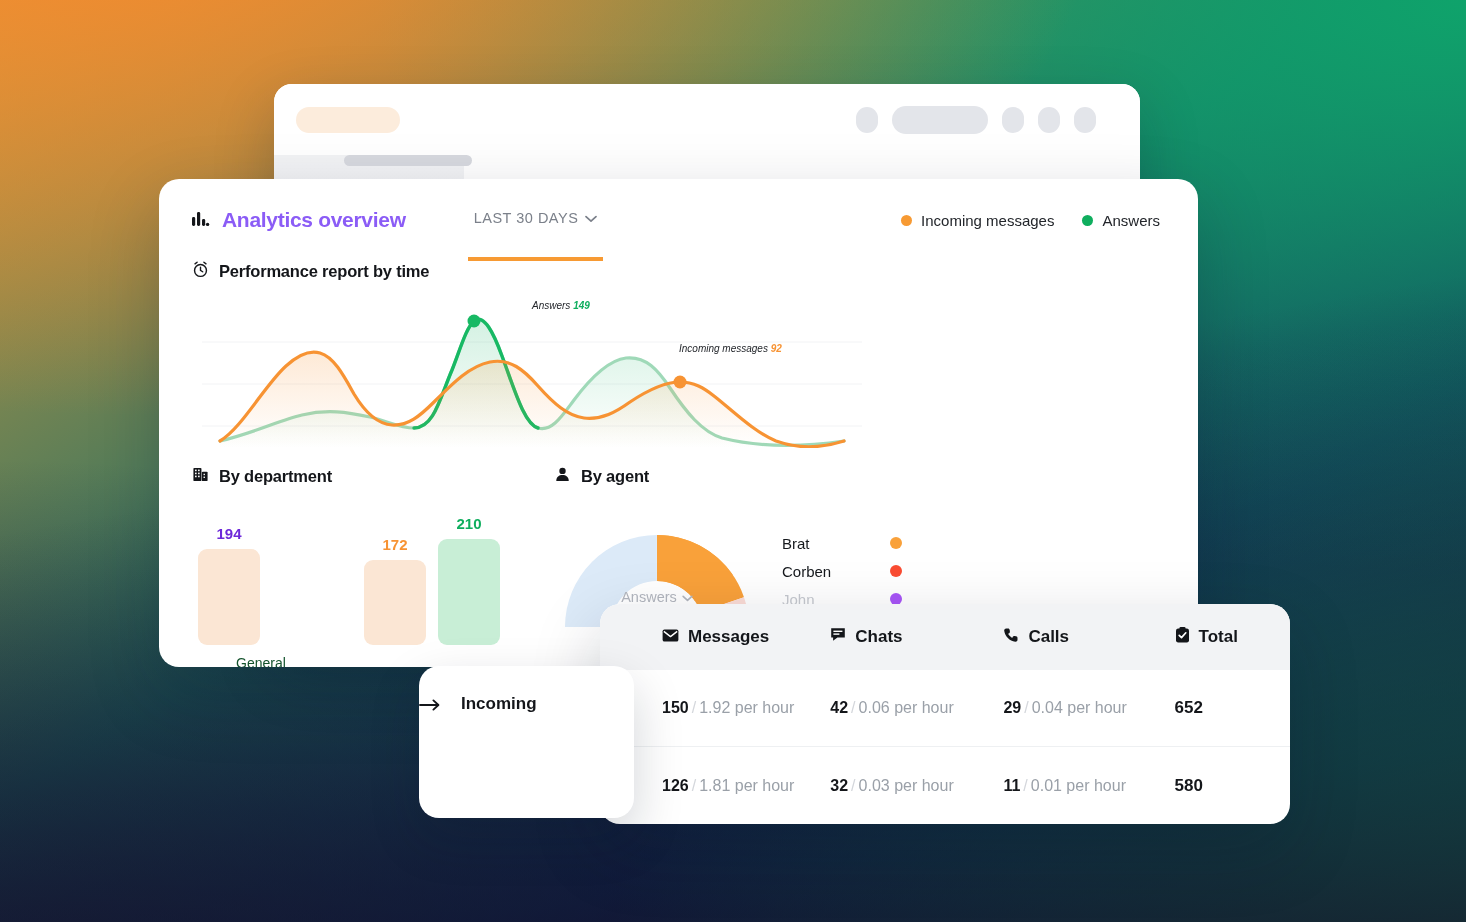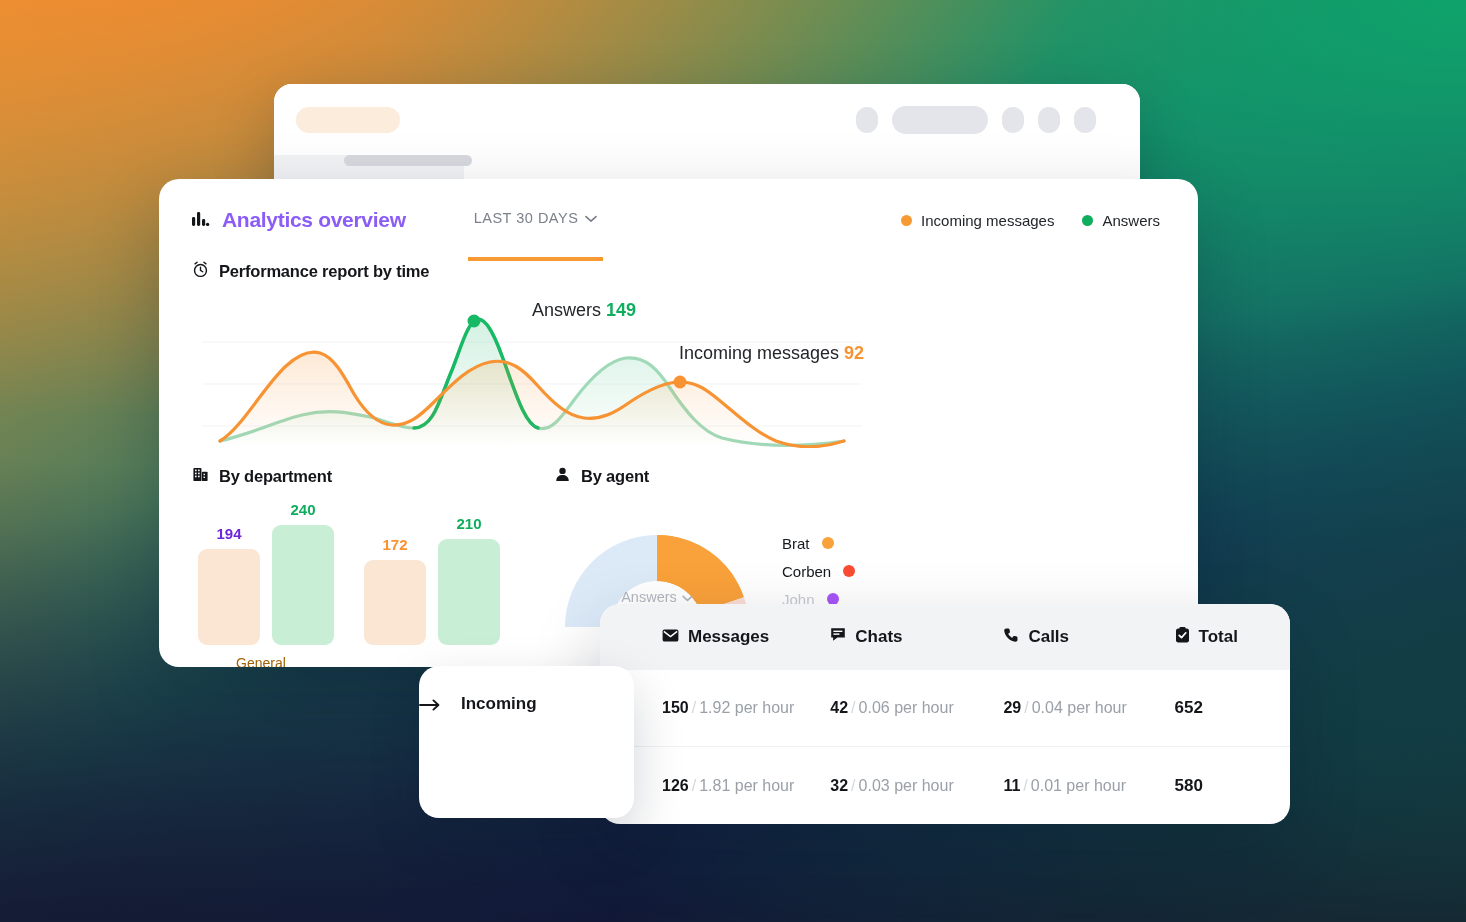--- a/index.html
+++ b/index.html
@@ -113,49 +113,49 @@
   .legend-dot { width: 11px; height: 11px; border-radius: 50%; flex:none; }
 
   .card-body { padding: 0 33px; }
   .section-title {
     display: flex; align-items: center; gap: 10px;
     font-size: 16.5px; font-weight: 700; color: #14161a;
     letter-spacing: -.2px;
   }
   .perf-wrap { position: relative; height: 168px; margin-top: 4px; }
   .perf-wrap svg { display:block; position:absolute; left:10px; top:22px; }
-  .anno { position: absolute; font-size: 18px; color: #23262b; white-space: nowrap; }
+  .anno { position: absolute; font-size: 10px; color: #23262b; white-space: nowrap; font-style: italic; }
   .anno-answers { left: 640px; top: 130px; }
   .anno-incoming { left: 823px; top: 173px; }
   .val-green { color: #0fae5e; font-weight: 700; }
   .val-orange { color: #f79333; font-weight: 700; }
 
   .panels { display: flex; margin-top: 12px; }
   .panel-dept { width: 360px; }
   .panel-agent { width: 340px; margin-left: 2px; }
 
   .bars-area { position: relative; height: 130px; margin-top: 28px; padding-left: 6px; }
   .bar-group { position: absolute; bottom: 0; display: flex; gap: 12px; align-items: flex-end; }
   .bar-col { display: flex; flex-direction: column; align-items: center; }
   .bar-val { font-size: 15px; font-weight: 700; margin-bottom: 7px; }
   .bar { width: 62px; border-radius: 9px; }
   .bar.orange { background: #fbe6d4; }
   .bar.green  { background: #c8eed6; }
-  .bar-label { position:absolute; bottom:-26px; font-size:14px; color:#a16207; }
+  .bar-label { position:absolute; bottom:-26px; font-size:14px; color:#14532d; }
 
   .donut-area { position: relative; height: 132px; margin-top: 22px; display: flex; }
   .donut-holder { position: relative; width: 206px; }
   .donut-center {
     position: absolute; left: 50px; top: 80px;
     width: 106px; display: flex; align-items: center; justify-content: center; gap: 5px;
     font-size: 14.5px; color: #b2b6be;
   }
   .agent-legend { margin-left: 22px; padding-top: 20px; }
   .agent-row {
-    display: flex; align-items: center; justify-content: flex-start;
+    display: flex; align-items: center; justify-content: space-between;
     gap: 12px; width: 120px; height: 28px;
     font-size: 15px; color: #16191d;
   }
   .agent-dot { width: 12px; height: 12px; border-radius: 50%; flex:none; }
 
   
   #table-card {
     position: absolute;
     left: 600px; top: 604px;
     width: 690px; height: 220px;
@@ -396,24 +396,20 @@
           </span>
           <span>By department</span>
         </div>
 
         <div class="bars-area">
           <div class="bar-group" style="left:6px;">
             <div class="bar-col">
               <span class="bar-val" style="color:#6d28d9">194</span>
               <div class="bar orange" style="height:96px"></div>
             </div>
-            <div class="bar-col">
-              <span class="bar-val" style="color:#0fae5e">240</span>
-              <div class="bar green" style="height:120px"></div>
-            </div>
             <div class="bar-label" style="left:38px;">General</div>
           </div>
 
           <div class="bar-group" style="left:172px;">
             <div class="bar-col">
               <span class="bar-val" style="color:#f79333">172</span>
               <div class="bar orange" style="height:85px"></div>
             </div>
             <div class="bar-col">
               <span class="bar-val" style="color:#0fae5e">210</span>

